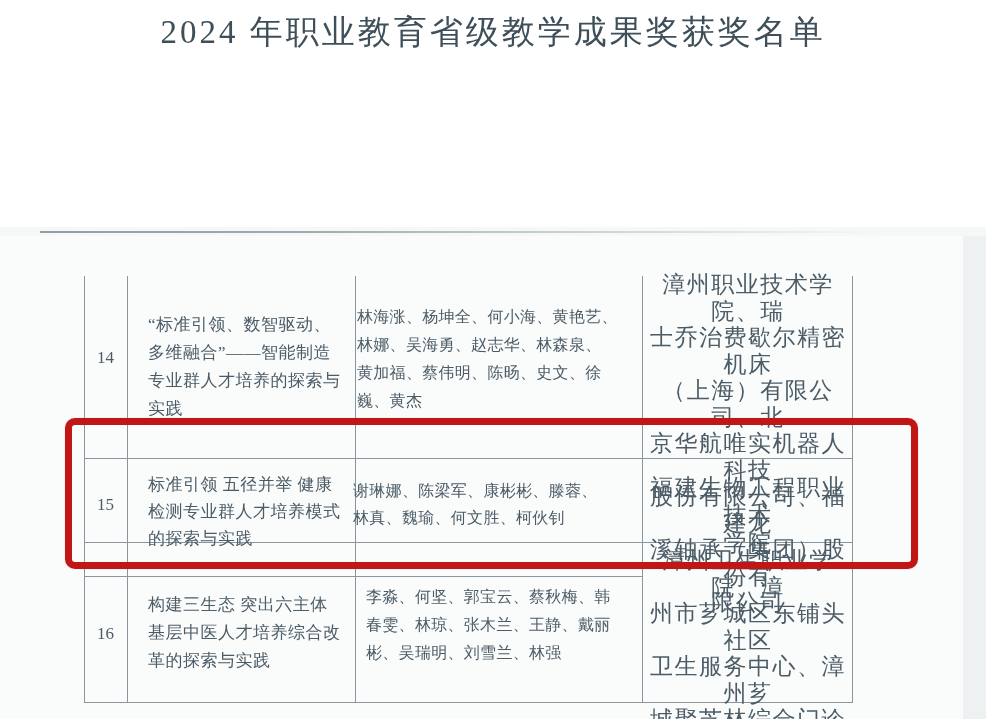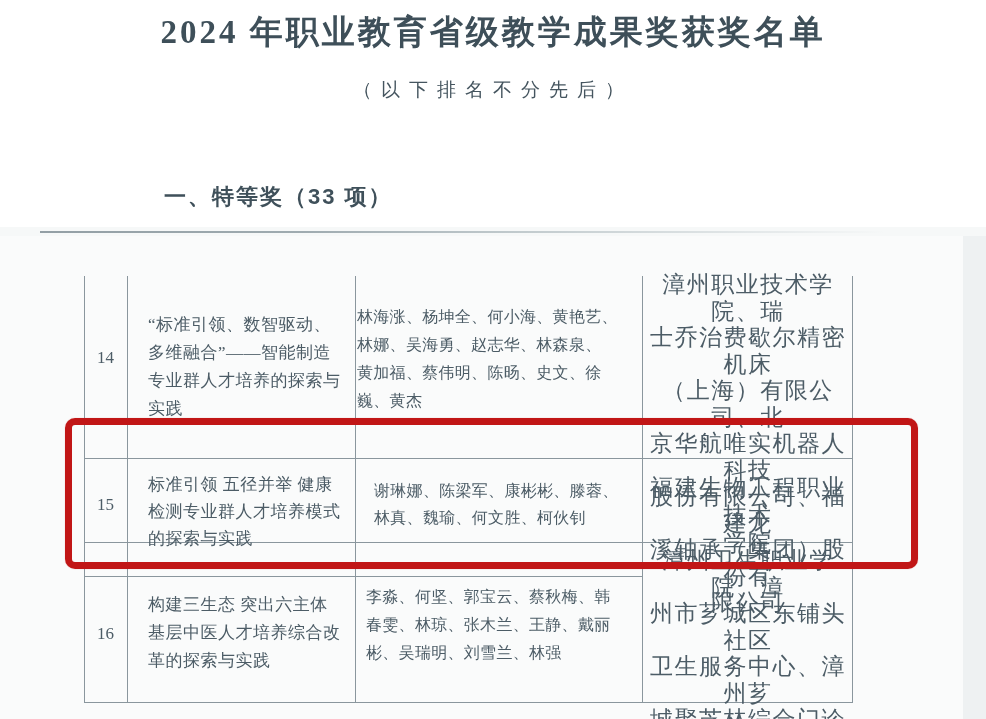--- a/index.html
+++ b/index.html
@@ -12,21 +12,21 @@
     width:986px;height:719px;
     background:#ffffff;
     overflow:hidden;
   }
   .abs{position:absolute;}
 
   
   .doc-title{
     top:10px;left:0;width:986px;
     text-align:center;
-    font-size:33px;font-weight:bold;
+    font-size:33px;font-weight:normal;
     letter-spacing:3px;
     color:#3e4f59;
   }
   .doc-subtitle{
     top:77px;left:0;width:986px;
     text-align:center;
     font-size:19px;
     letter-spacing:9px;
     color:#45555f;
   }
@@ -84,22 +84,20 @@
 </style>
 </head>
 <body>
 
 <div class="page">
 
   <div class="abs scan-area"></div>
   <div class="abs right-band"></div>
 
   <div class="abs doc-title">2024 年职业教育省级教学成果奖获奖名单</div>
-  <div class="abs doc-subtitle">（以下排名不分先后）</div>
-  <div class="abs section-heading">一、特等奖（33 项）</div>
 
   <div class="abs seam-band"></div>
   <div class="abs seam-line"></div>
 
   <div>
     <div class="abs vline" style="left:84px"></div>
     <div class="abs vline" style="left:127px"></div>
     <div class="abs vline" style="left:355px"></div>
     <div class="abs vline" style="left:642px"></div>
     <div class="abs vline" style="left:852px"></div>
@@ -124,21 +122,21 @@
 （上海）有限公司、北
 京华航唯实机器人科技
 股份有限公司、福建龙
 溪轴承（集团）股份有
 限公司</div>
 
     <div class="abs cell cell-no" style="top:487px;left:84px">15</div>
     <div class="abs cell cell-title" style="top:463px;left:148px;line-height:27px">标准引领 五径并举 健康
 检测专业群人才培养模式
 的探索与实践</div>
-    <div class="abs cell cell-authors" style="top:477px;left:374px;line-height:27px">谢琳娜、陈梁军、康彬彬、滕蓉、
+    <div class="abs cell cell-authors" style="top:477px;left:353px;line-height:27px">谢琳娜、陈梁军、康彬彬、滕蓉、
 林真、魏瑜、何文胜、柯伙钊</div>
     <div class="abs cell cell-inst" style="top:474px;left:648px;line-height:28px">福建生物工程职业技术
 学院</div>
 
     <div class="abs cell cell-no" style="top:616px;left:84px">16</div>
     <div class="abs cell cell-title" style="top:583px;left:148px">构建三生态 突出六主体
 基层中医人才培养综合改
 革的探索与实践</div>
     <div class="abs cell cell-authors" style="top:583px;left:366px">李淼、何坚、郭宝云、蔡秋梅、韩
 春雯、林琼、张木兰、王静、戴丽

